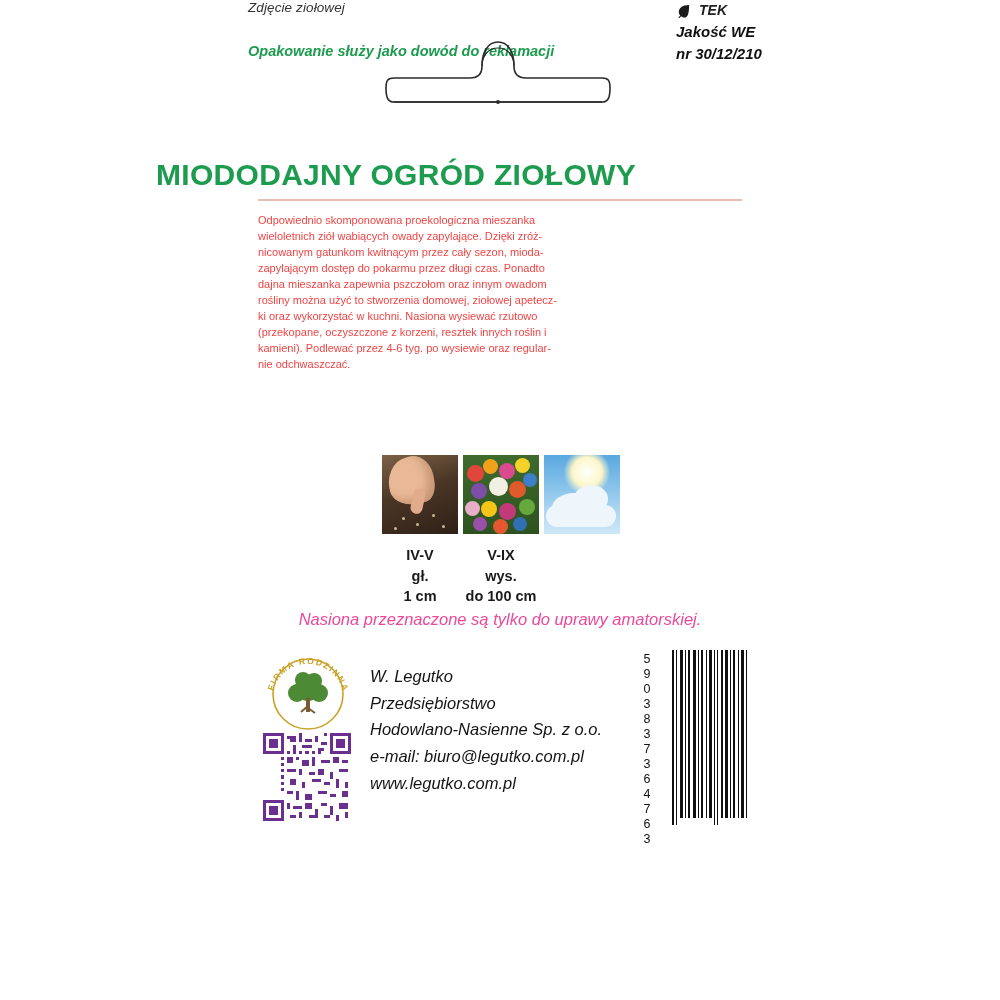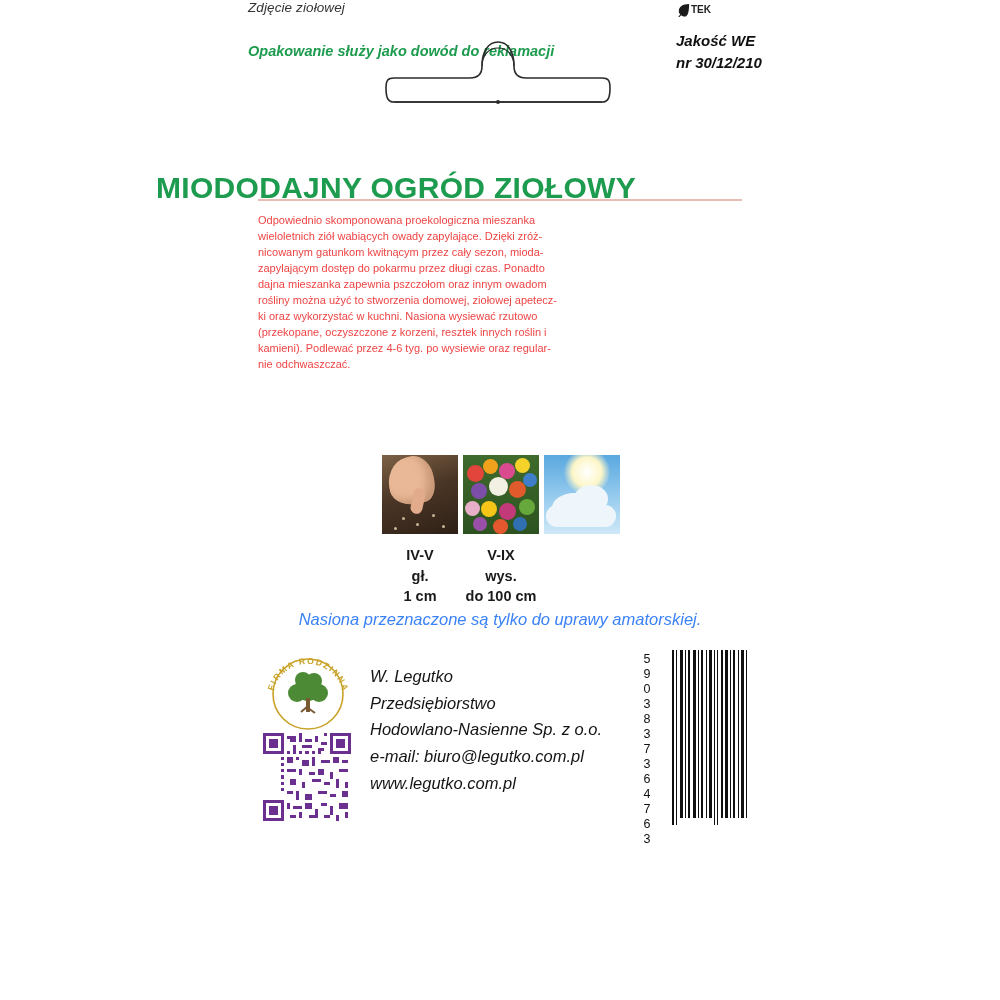--- a/index.html
+++ b/index.html
@@ -41,51 +41,52 @@
   .tek-block {
     position: absolute;
     left: 676px;
     top: 2px;
     font-size: 14px;
     color: #222;
   }
   .tek-row {
     display: flex;
     align-items: center;
-    gap: 0;
+    gap: 8px;
     font-weight: bold;
-    font-size: 10px;
+    font-size: 14px;
+    font-style: italic;
   }
   .tek-leaf {
     width: 15px;
     height: 15px;
     display: inline-block;
   }
   .quality {
-    margin-top: 13px;
+    margin-top: 3px;
     font-style: italic;
     font-weight: bold;
     font-size: 15px;
     line-height: 1.45;
     color: #111;
   }
 
   .hanger {
     position: absolute;
     left: 378px;
     top: 22px;
     width: 240px;
     height: 88px;
   }
 
   
   .title {
     position: absolute;
     left: 0;
-    top: 171px;
+    top: 158px;
     width: 792px;
     text-align: center;
     font-size: 30px;
     font-weight: bold;
     color: #1d9b4e;
     letter-spacing: .3px;
   }
   .title-rule {
     position: absolute;
     left: 258px;
@@ -190,21 +191,21 @@
   .lbl-mid   { left: 463px; width: 76px; }
 
   .amateur {
     position: absolute;
     left: 0;
     top: 610px;
     width: 1000px;
     text-align: center;
     font-size: 16.5px;
     font-style: italic;
-    color: #3b82f6;
+    color: #ec4899;
   }
 
   
   .logo {
     position: absolute;
     left: 262px;
     top: 648px;
     width: 92px;
     height: 92px;
   }

